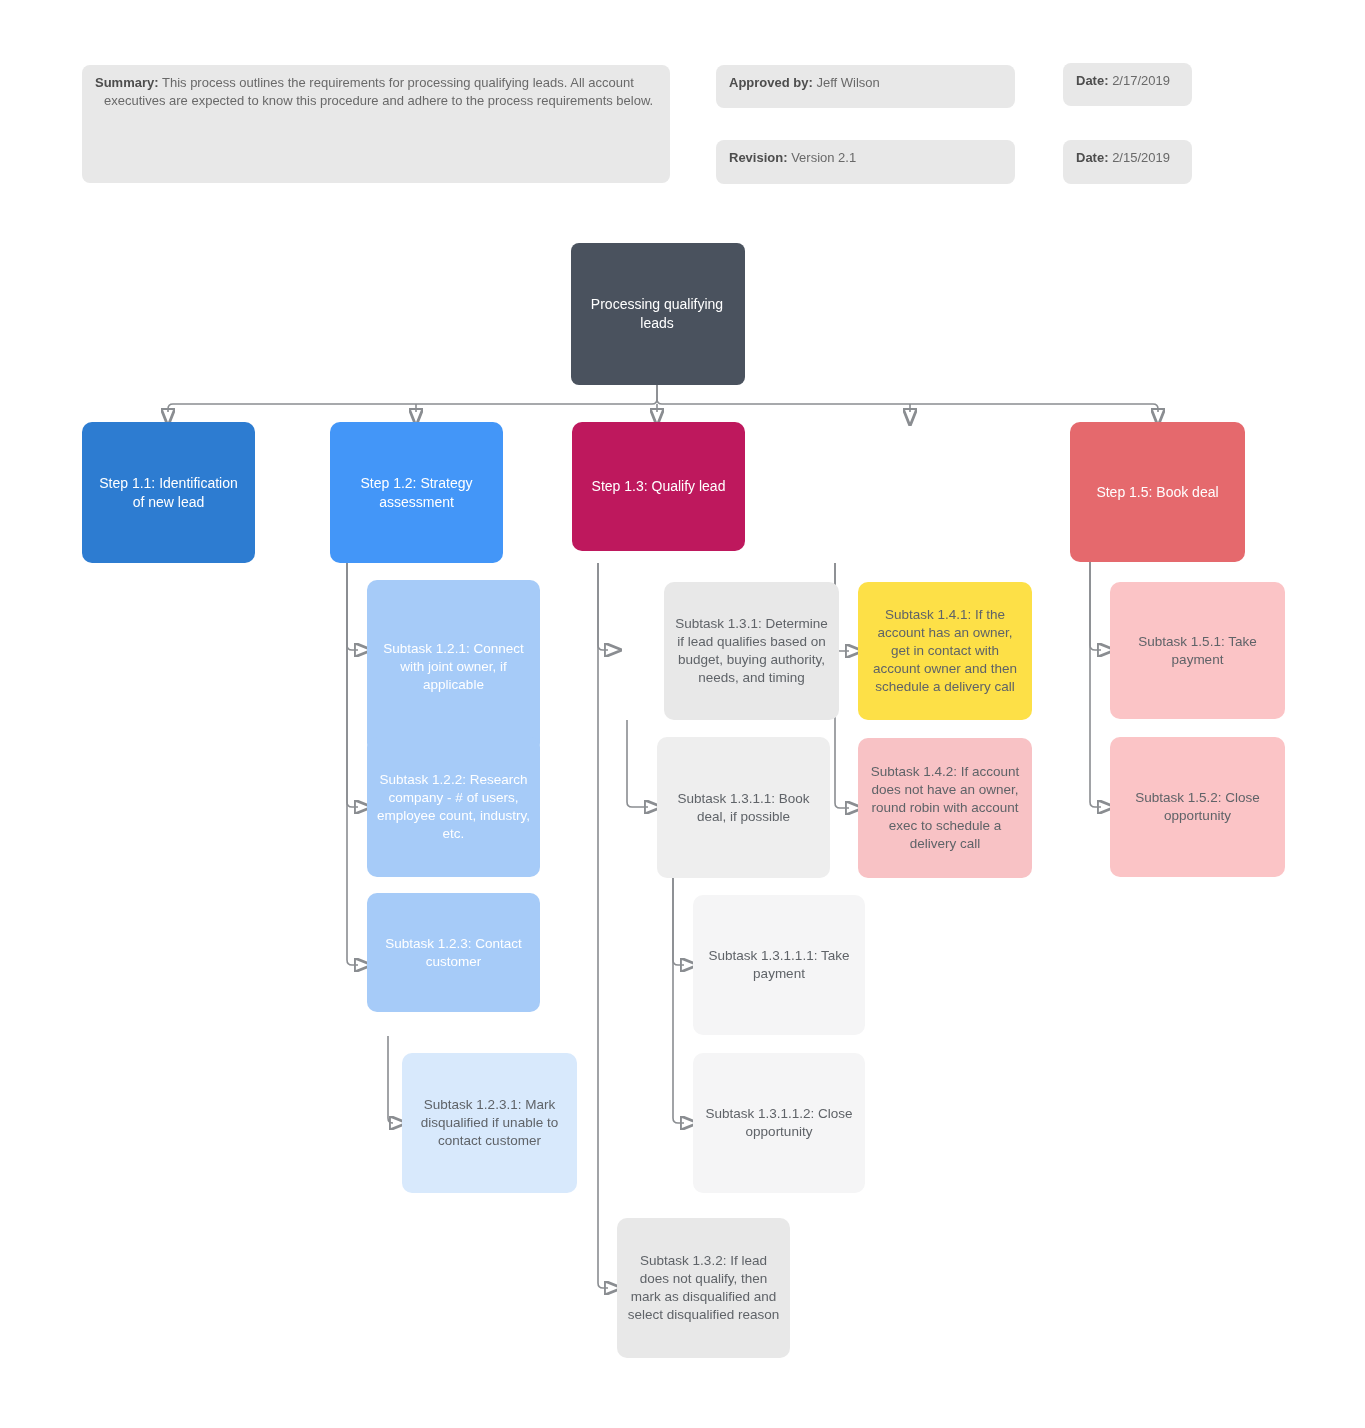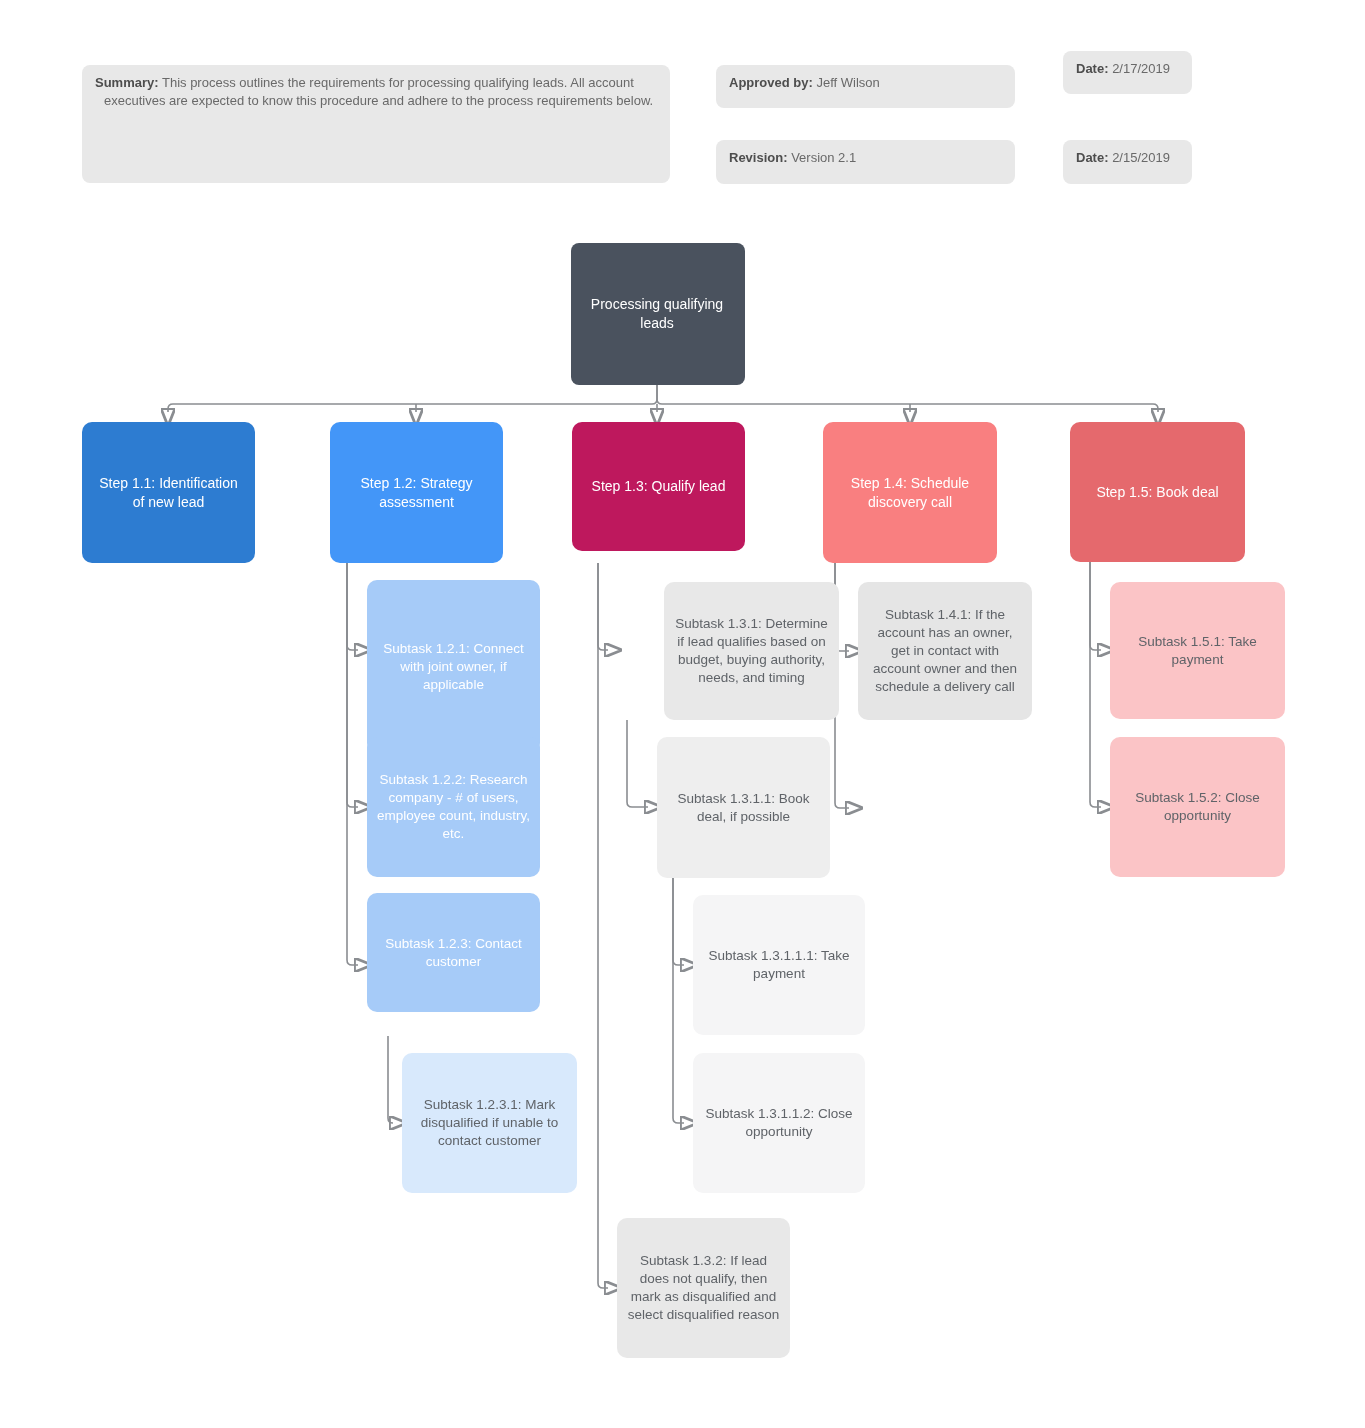--- a/index.html
+++ b/index.html
@@ -34,21 +34,21 @@
 <body>
 
 <div class="canvas">
 
   <div class="infobox" style="left:82px;top:65px;width:588px;height:118px;">
     <p class="summary-para"><b>Summary:</b><span> This process outlines the requirements for processing qualifying leads.  All account executives are expected to know this procedure and adhere to the process requirements below.</span></p>
   </div>
   <div class="infobox" style="left:716px;top:65px;width:299px;height:43px;">
     <b>Approved by:</b><span> Jeff Wilson</span>
   </div>
-  <div class="infobox" style="left:1063px;top:51px;width:129px;height:43px;">
+  <div class="infobox" style="left:1063px;top:63px;width:129px;height:43px;">
     <b>Date:</b><span> 2/17/2019</span>
   </div>
   <div class="infobox" style="left:716px;top:140px;width:299px;height:44px;">
     <b>Revision:</b><span> Version 2.1</span>
   </div>
   <div class="infobox" style="left:1063px;top:140px;width:129px;height:44px;">
     <b>Date:</b><span> 2/15/2019</span>
   </div>
 
   <svg class="connector-layer" viewBox="0 0 1365 1428" xmlns="http://www.w3.org/2000/svg">
@@ -88,23 +88,20 @@
 
   <div class="node step" style="left: 82px; top: 422px; width: 173px; height: 141px; background: rgb(45, 124, 209); color: rgb(255, 255, 255);">
     <span>Step 1.1: Identification of new lead</span>
   </div>
   <div class="node step" style="left: 330px; top: 422px; width: 173px; height: 141px; background: rgb(67, 150, 248); color: rgb(255, 255, 255);">
     <span>Step 1.2: Strategy assessment</span>
   </div>
   <div class="node step" style="left: 572px; top: 422px; width: 173px; height: 129px; background: #be185d; color: rgb(255, 255, 255);">
     <span>Step 1.3: Qualify lead</span>
   </div>
-  <div class="node step" style="left: 823px; top: 422px; width: 174px; height: 141px; background: rgb(249, 127, 128); color: rgb(255, 255, 255);">
-    <span>Step 1.4: Schedule discovery call</span>
-  </div>
   <div class="node step" style="left: 1070px; top: 422px; width: 175px; height: 140px; background: rgb(229, 105, 109); color: rgb(255, 255, 255);">
     <span>Step 1.5: Book deal</span>
   </div>
 
   <div class="node" style="left: 367px; top: 580px; width: 173px; height: 173px; background: rgb(166, 203, 248); color: rgb(255, 255, 255);">
     <span>Subtask 1.2.1: Connect with joint owner, if applicable</span>
   </div>
   <div class="node" style="left: 367px; top: 737px; width: 173px; height: 140px; background: rgb(166, 203, 248); color: rgb(255, 255, 255);">
     <span>Subtask 1.2.2: Research company - # of users, employee count, industry, etc.</span>
   </div>
@@ -124,22 +121,25 @@
   <div class="node" style="left: 693px; top: 895px; width: 172px; height: 140px; background: rgb(245, 245, 246); color: rgb(95, 99, 104);">
     <span>Subtask 1.3.1.1.1: Take payment</span>
   </div>
   <div class="node" style="left: 693px; top: 1053px; width: 172px; height: 140px; background: rgb(245, 245, 246); color: rgb(95, 99, 104);">
     <span>Subtask 1.3.1.1.2: Close opportunity</span>
   </div>
   <div class="node" style="left: 617px; top: 1218px; width: 173px; height: 140px; background: rgb(232, 232, 232); color: rgb(95, 99, 104);">
     <span>Subtask 1.3.2: If lead does not qualify, then mark as disqualified and select disqualified reason</span>
   </div>
 
-  <div class="node" style="left: 858px; top: 582px; width: 174px; height: 138px; background: #e5e5e5; color: rgb(95, 99, 104);">
+  <div class="node" style="left: 858px; top: 582px; width: 174px; height: 138px; background: #fde047; color: rgb(95, 99, 104);">
     <span>Subtask 1.4.1: If the account has an owner, get in contact with account owner and then schedule a delivery call</span>
+  </div>
+  <div class="node" style="left: 858px; top: 738px; width: 174px; height: 140px; background: rgb(248, 194, 197); color: rgb(95, 99, 104);">
+    <span>Subtask 1.4.2: If account does not have an owner, round robin with account exec to schedule a delivery call</span>
   </div>
 
   <div class="node" style="left: 1110px; top: 582px; width: 175px; height: 137px; background: rgb(251, 196, 198); color: rgb(95, 99, 104);">
     <span>Subtask 1.5.1: Take payment</span>
   </div>
   <div class="node" style="left: 1110px; top: 737px; width: 175px; height: 140px; background: rgb(251, 196, 198); color: rgb(95, 99, 104);">
     <span>Subtask 1.5.2: Close opportunity</span>
   </div>
 
 </div>

